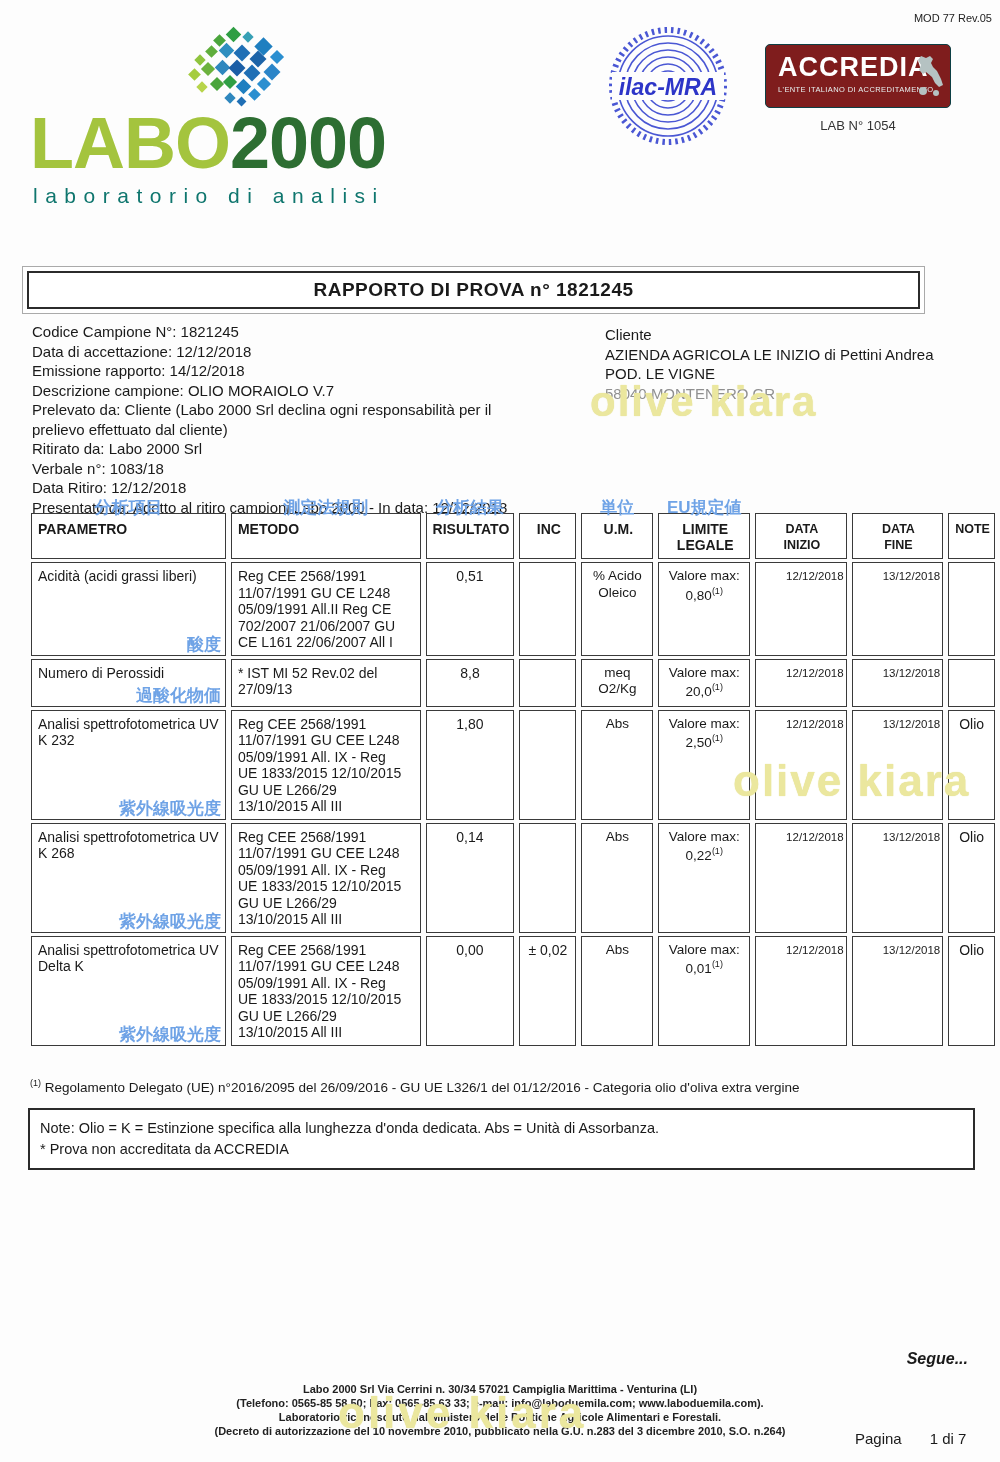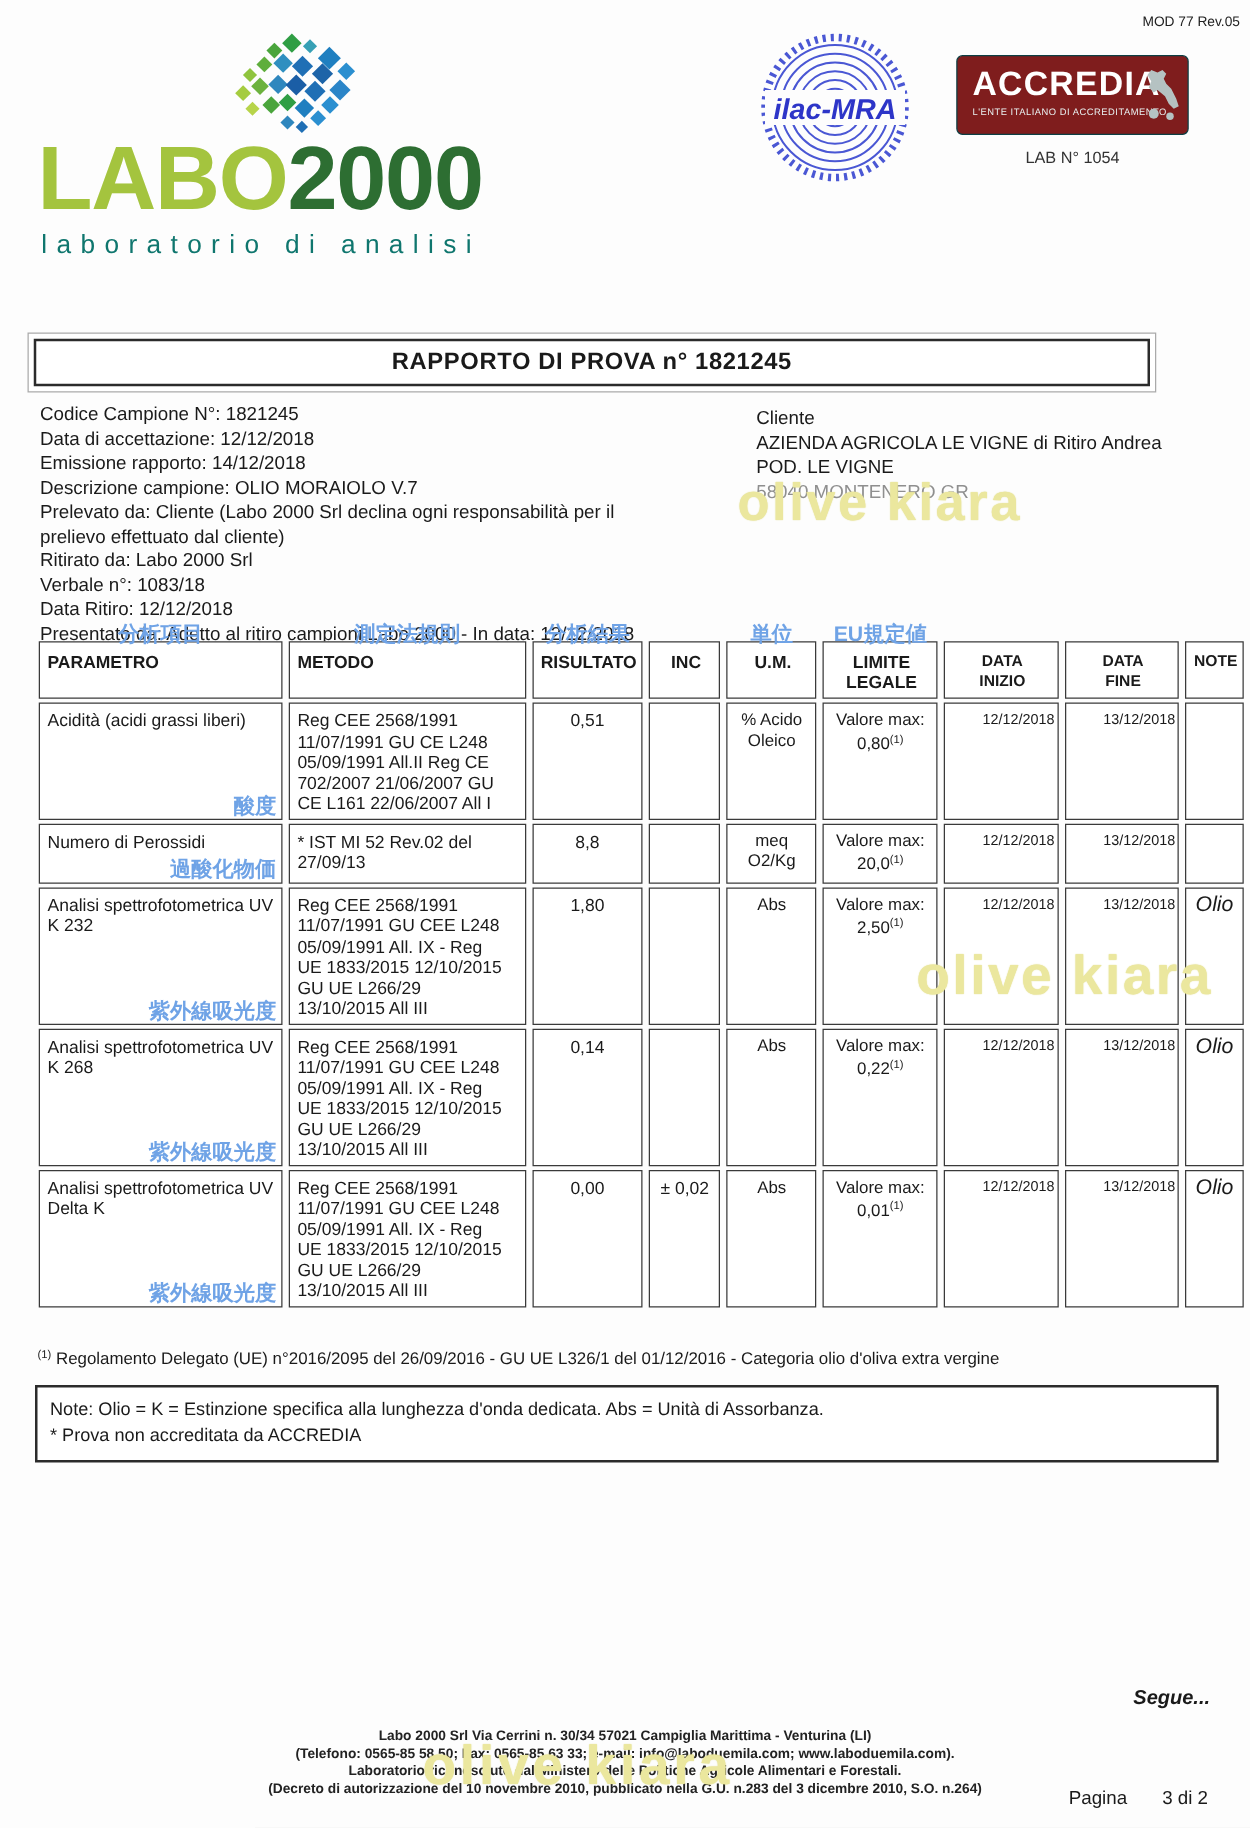--- a/index.html
+++ b/index.html
@@ -42,21 +42,21 @@
   
   .report-table { position:absolute; left:26px; top:510px; border-collapse:separate; border-spacing:5px 3px; table-layout:fixed; }
   .report-table th, .report-table td { border:1px solid #3a3a3a; background:#fff; vertical-align:top; position:relative; }
   .report-table th { font-size:14px; font-weight:bold; text-align:left; padding:7px 4px 4px 6px; height:46px; white-space:pre-line; line-height:16px; }
   .report-table th.c { text-align:center; }
   .report-table th.small { font-size:12.5px; }
   .report-table td { font-size:14px; padding:5px 4px 4px 6px; line-height:16.5px; }
   .report-table td.c { text-align:center; padding-left:2px; padding-right:2px; }
   .report-table td.bold { font-weight:normal; }
   .report-table td.date { font-size:11.5px;padding-left:30px; }
-  .report-table td.note { font-size:17px;font-style:italic; }
+  .report-table td.note { font-size:14px; }
   .report-table td.um { font-size:13.5px; }
   .report-table td.lim { font-size:13.5px; line-height:15.5px; }
   .pre { white-space:pre-line; }
   sup { font-size:9px; }
   .hdr-annot { position:absolute; top:-14px; left:50%; transform:translateX(-50%); color:#6fa3e6; font-size:17px; font-weight:bold; white-space:nowrap; z-index:4; font-family:"Liberation Sans","DejaVu Sans",sans-serif; }
   .cell-annot { position:absolute; bottom:1px; right:4px; color:#6fa3e6; font-size:17px; font-weight:bold; white-space:nowrap; z-index:4; font-family:"Liberation Sans","DejaVu Sans",sans-serif; }
 
   
   .footnote { position:absolute; left:30px; top:1078px; width:940px; font-size:13.5px; }
   .note-box { position:absolute; left:28px; top:1108px; width:947px; border:2px solid #2b2b2b; background:#fff; padding:8px 10px; font-size:14.5px; line-height:21px; white-space:pre-line; }
@@ -140,21 +140,21 @@
 Descrizione campione: OLIO MORAIOLO V.7
 Prelevato da: Cliente (Labo 2000 Srl declina ogni responsabilità per il
 prelievo effettuato dal cliente)
 Ritirato da: Labo 2000 Srl
 Verbale n°: 1083/18
 Data Ritiro: 12/12/2018
 Presentato da: Adetto al ritiro campioni Labo 2000 - In data: 12/12/2018</div>
 
   <div class="client">
     <div>Cliente</div>
-    <div>AZIENDA AGRICOLA LE VIGNE di Ritiro Andrea</div>
+    <div>AZIENDA AGRICOLA LE INIZIO di Pettini Andrea</div>
     <div>POD. LE VIGNE</div>
     <div class="faded">58040 MONTENERO GR</div>
   </div>
 
   <div class="wm wm1">olive kiara</div>
   <div class="wm wm2">olive kiara</div>
   <div class="wm wm3">olive kiara</div>
 
   <table class="report-table">
     <colgroup>
@@ -277,16 +277,16 @@
 * Prova non accreditata da ACCREDIA</div>
 
   <div class="segue">Segue...</div>
 
   <div class="footer">Labo 2000 Srl Via Cerrini n. 30/34 57021 Campiglia Marittima - Venturina (LI)
 (Telefono: 0565-85 58 50; Fax: 0565-85 63 33; e-mail: info@laboduemila.com; www.laboduemila.com).
 Laboratorio riconosciuto dal Ministero delle Politiche Agricole Alimentari e Forestali.
 (Decreto di autorizzazione del 10 novembre 2010, pubblicato nella G.U. n.283 del 3 dicembre 2010, S.O. n.264)</div>
 
   <div class="pagina">
-    <span>Pagina</span><span class="val">3 di 2</span>
+    <span>Pagina</span><span class="val">1 di 7</span>
   </div>
 
 </div>
 
 </body></html>

